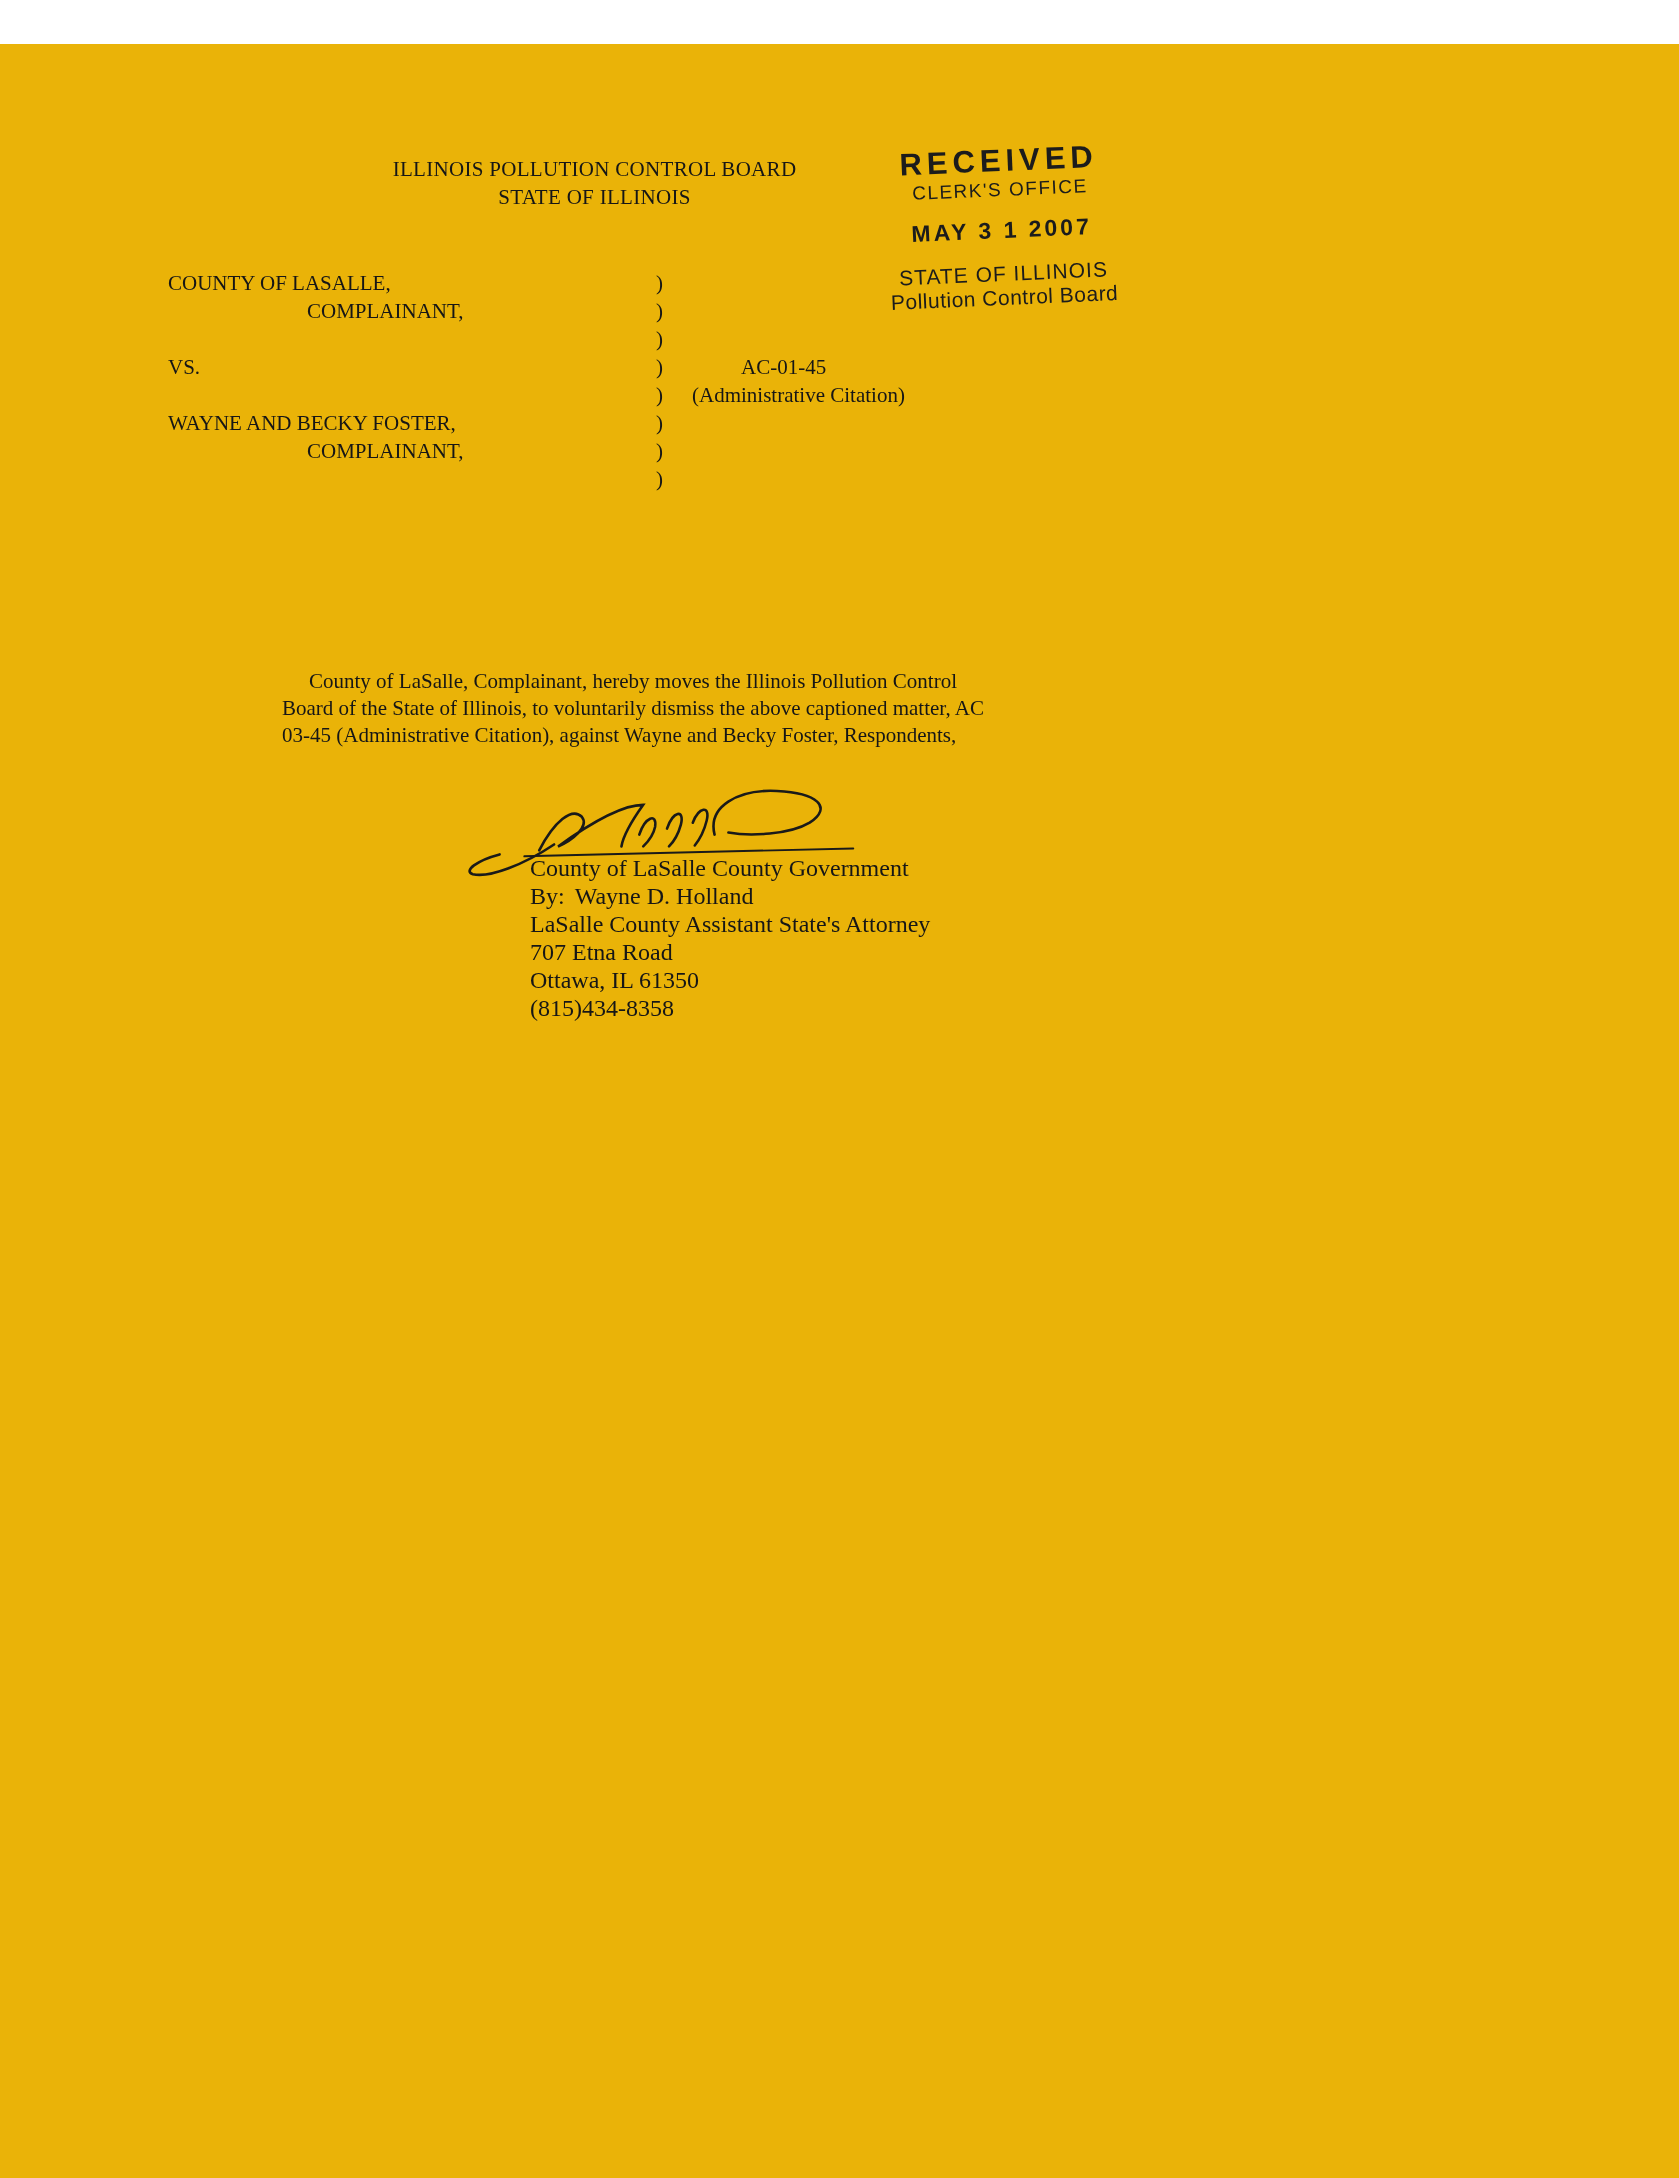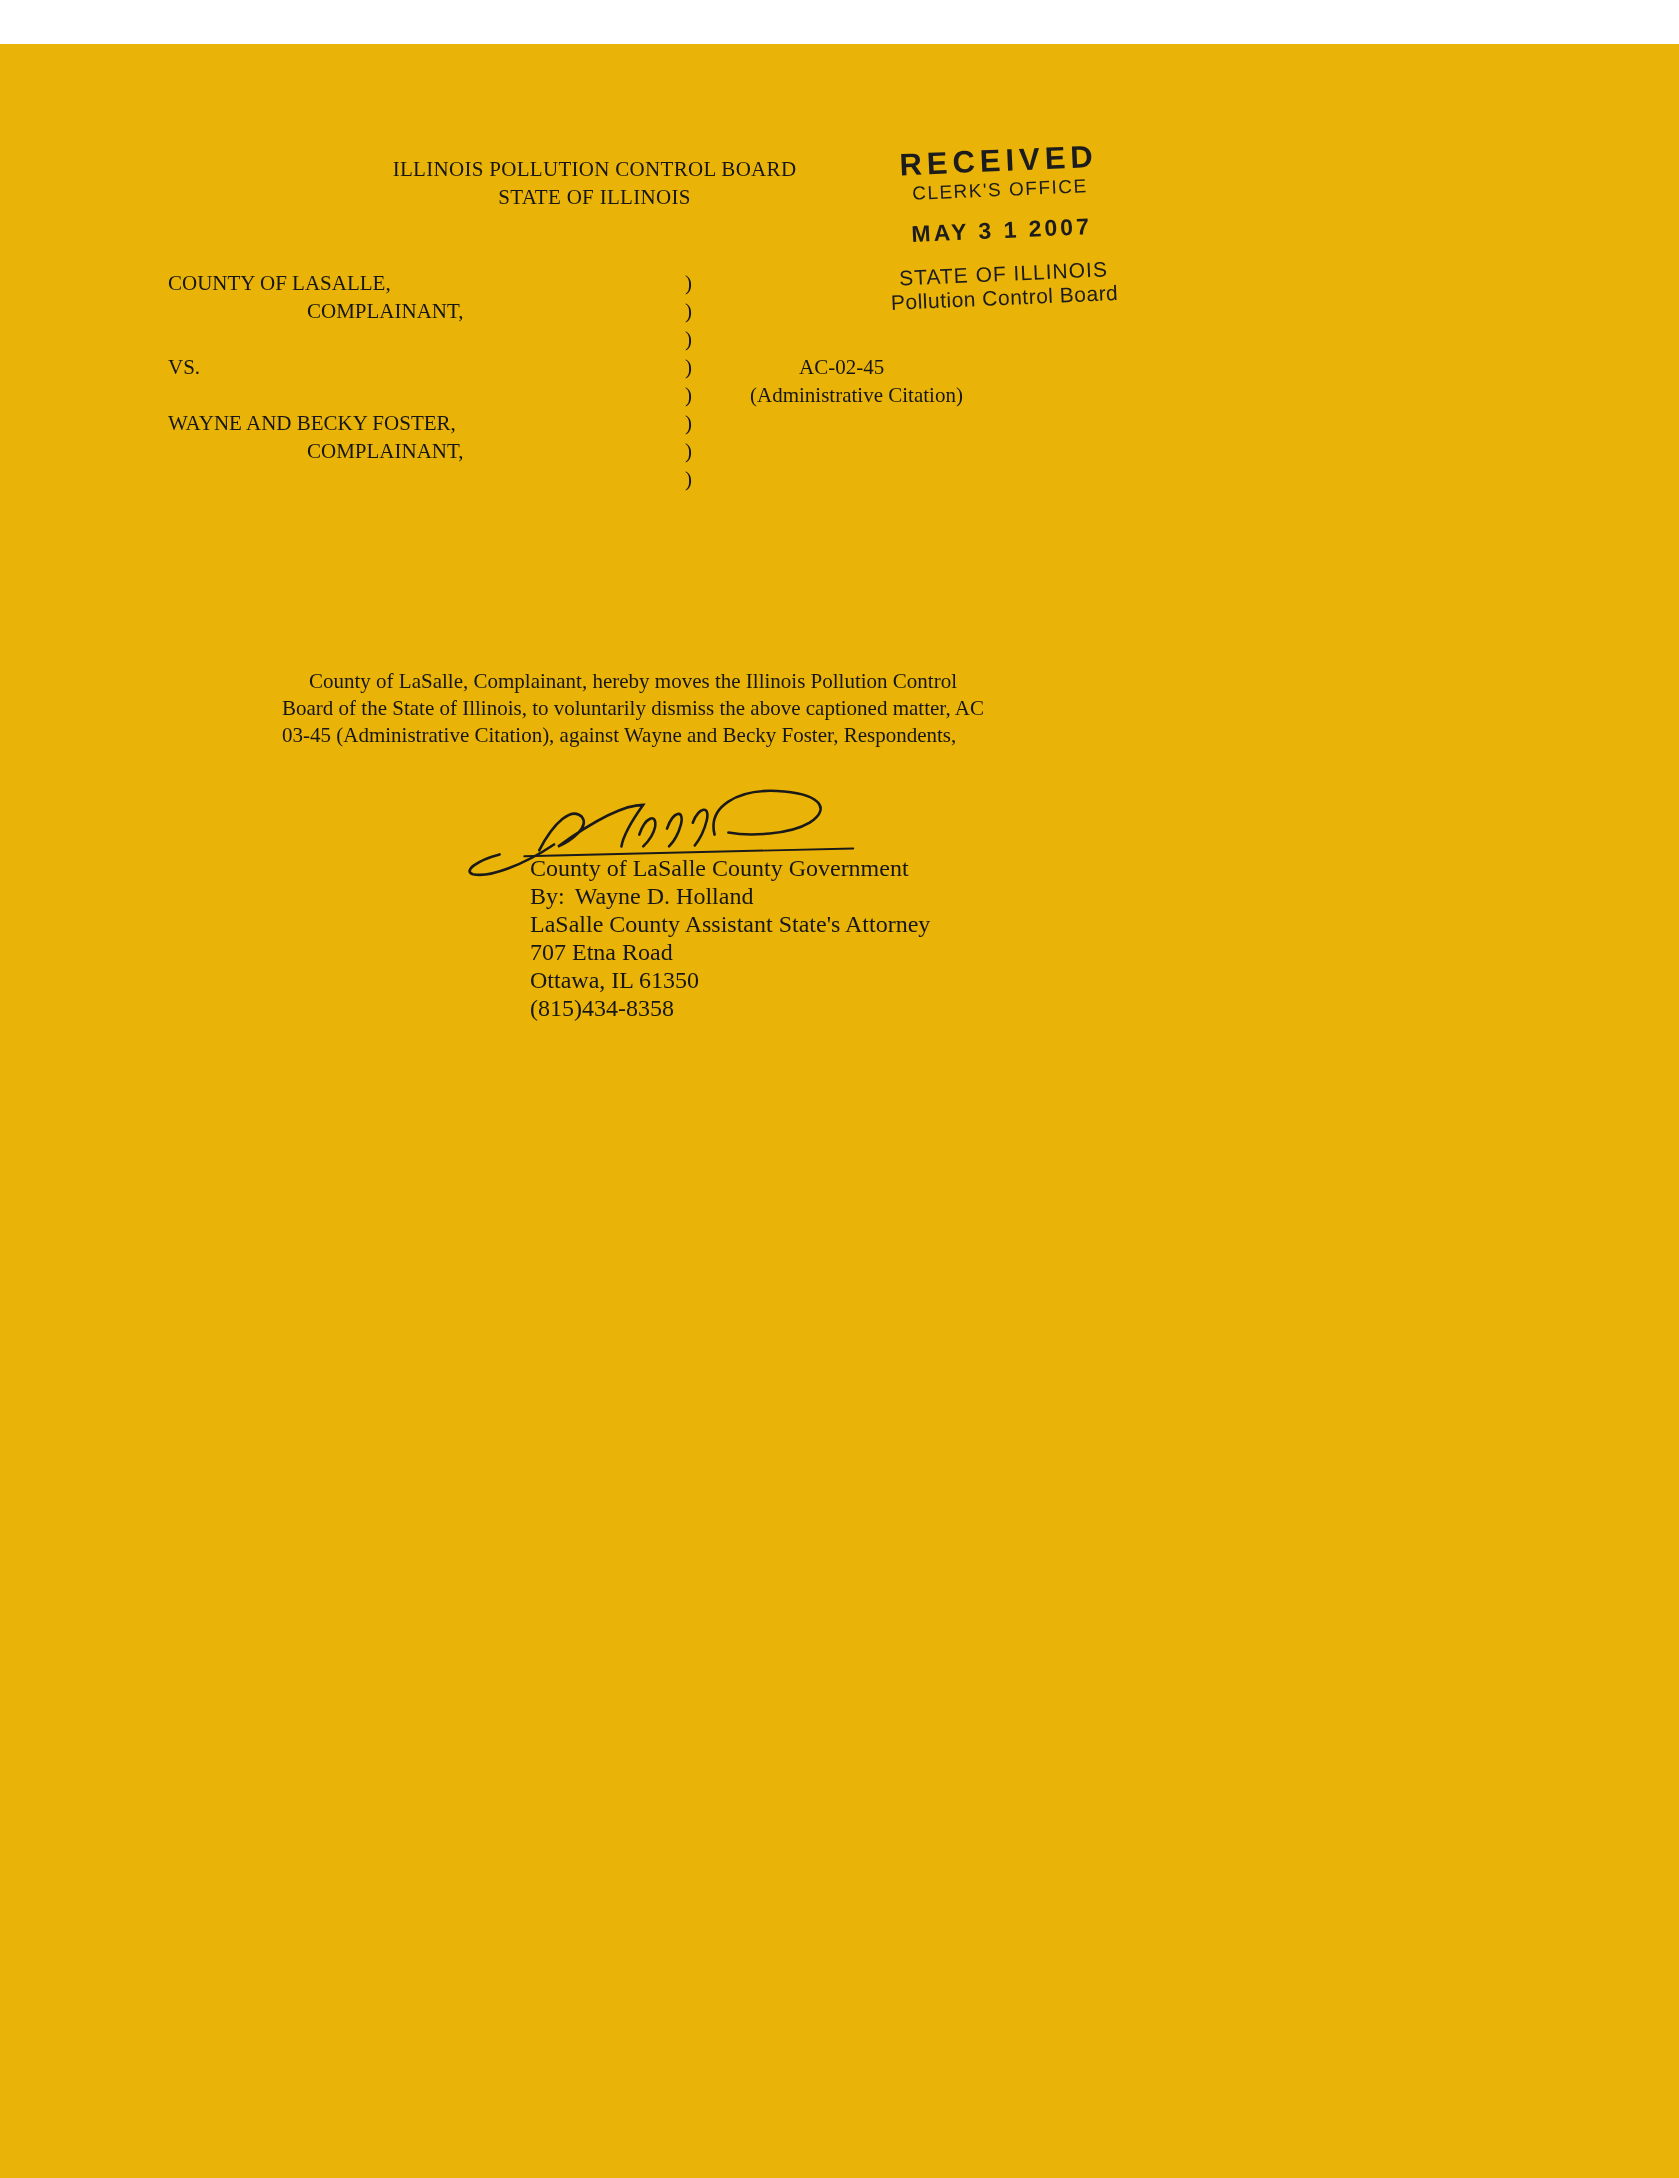--- a/index.html
+++ b/index.html
@@ -72,21 +72,20 @@
     position: absolute;
     left: 168px;
     top: 225px;
     width: 990px;
     font-size: 21px;
   }
   .caption-row {
     display: flex;
     height: 28px;
     line-height: 28px;
-    gap: 29px;
   }
   .cap-left {
     width: 488px;
     box-sizing: border-box;
   }
   .cap-left.indent { padding-left: 139px; }
   .cap-paren { width: 24px; }
   .cap-right { padding-left: 12px; }
   .cap-right.num-indent { padding-left: 61px; }
 
@@ -157,21 +156,21 @@
       <span class="cap-right"></span>
     </div>
     <div class="caption-row">
       <span class="cap-left"></span>
       <span class="cap-paren">)</span>
       <span class="cap-right"></span>
     </div>
     <div class="caption-row">
       <span class="cap-left">VS.</span>
       <span class="cap-paren">)</span>
-      <span class="cap-right num-indent">AC-02-45</span>
+      <span class="cap-right num-indent">AC-01-45</span>
     </div>
     <div class="caption-row">
       <span class="cap-left"></span>
       <span class="cap-paren">)</span>
       <span class="cap-right">(Administrative Citation)</span>
     </div>
     <div class="caption-row">
       <span class="cap-left">WAYNE AND BECKY FOSTER,</span>
       <span class="cap-paren">)</span>
       <span class="cap-right"></span>

